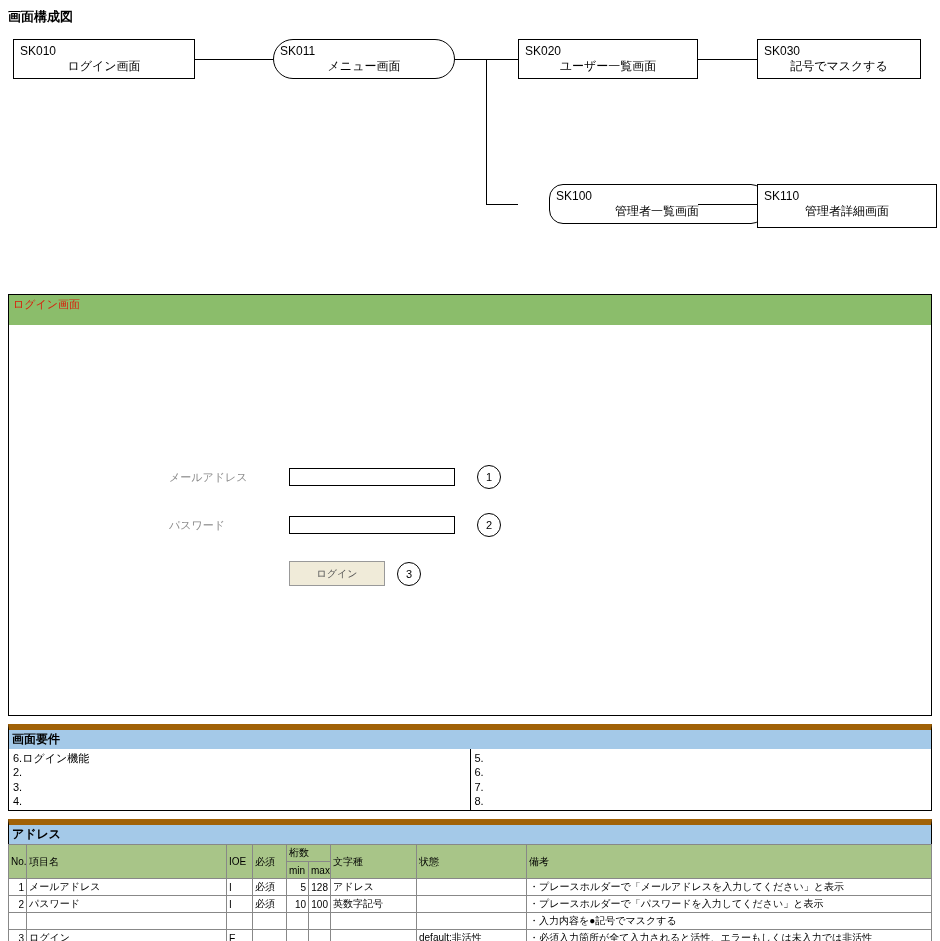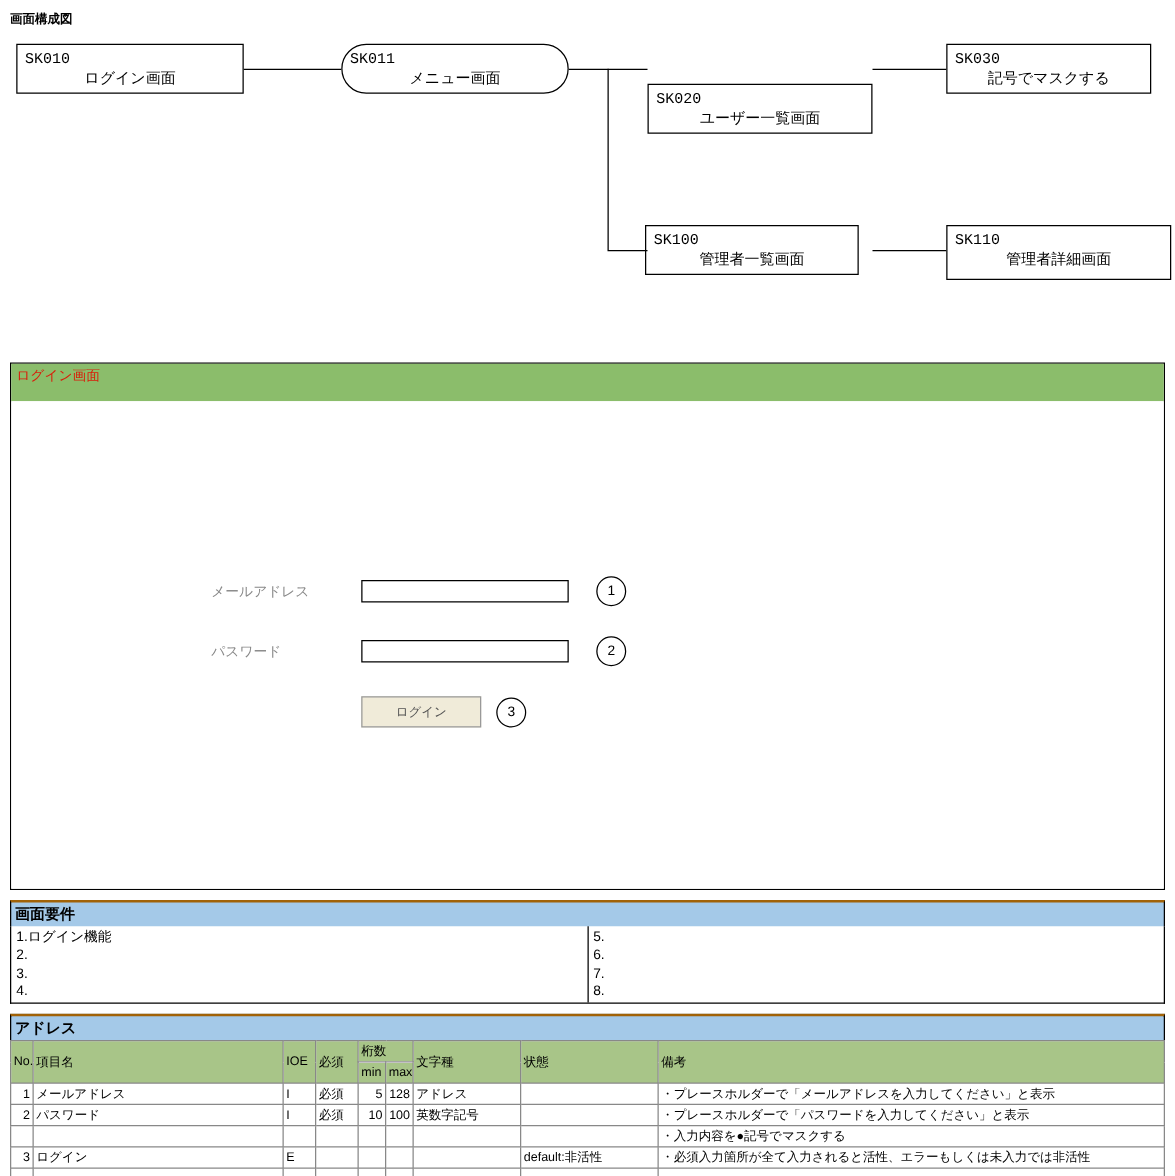--- a/index.html
+++ b/index.html
@@ -5,29 +5,28 @@
   body {
     font-family: 'MS Gothic', 'Meiryo', sans-serif;
     font-size: 12px;
     margin: 0;
     padding: 8px;
     width: 924px;
     background: #fff;
   }
   .doc-title {
     font-weight: bold;
-    font-size: 10px;
+    font-size: 13px;
     margin-bottom: 8px;
   }
   
   .flow {
     position: relative;
     height: 240px;
     margin-bottom: 20px;
-    font-family: Liberation Mono, monospace;
   }
   .fbox {
     position: absolute;
     border: 1px solid #000;
     background: #fff;
     padding: 4px 6px;
     box-sizing: border-box;
   }
   .fbox .fid { font-size: 12px; text-align: left; }
   .fbox .fname { font-size: 12px; text-align: center; }
@@ -78,21 +77,21 @@
     border-radius: 50%;
     display: inline-flex; align-items: center; justify-content: center;
     font-size: 11px;
     margin-left: 22px;
     background:#fff;
   }
 
   
   .sect-head {
     background: #a4c9e8;
-    border-top: 2px solid #a16207;
+    border-top: 6px solid #a16207;
     border-left: 1px solid #000;
     border-right: 1px solid #000;
     font-weight: bold;
     font-size: 12px;
     padding: 1px 3px;
   }
   
   .req-box {
     border: 1px solid #000;
     border-top: none;
@@ -137,29 +136,29 @@
 
 <div class="flow">
   <div class="fbox" style="left:5px; top:5px; width:182px; height:40px;">
     <div class="fid">SK010</div>
     <div class="fname">ログイン画面</div>
   </div>
   <div class="fbox" style="left:265px; top:5px; width:182px; height:40px;border-radius:20px;">
     <div class="fid">SK011</div>
     <div class="fname">メニュー画面</div>
   </div>
-  <div class="fbox" style="left:510px; top:5px; width:180px; height:40px;margin-top:32px;">
+  <div class="fbox" style="left:510px; top:5px; width:180px; height:40px;">
     <div class="fid">SK020</div>
     <div class="fname">ユーザー一覧画面</div>
   </div>
   <div class="fbox" style="left:749px; top:5px; width:164px; height:40px;">
     <div class="fid">SK030</div>
     <div class="fname">記号でマスクする</div>
   </div>
-  <div class="fbox" style="left:508px; top:150px; width:171px; height:40px;">
+  <div class="fbox" style="left:541px; top:150px; width:216px; height:40px;border-radius:14px;">
     <div class="fid">SK100</div>
     <div class="fname">管理者一覧画面</div>
   </div>
   <div class="fbox" style="left:749px; top:150px; width:180px; height:44px;">
     <div class="fid">SK110</div>
     <div class="fname">管理者詳細画面</div>
   </div>
 
   <div class="hline" style="left:187px; top:25px; width:78px;"></div>
   <div class="hline" style="left:447px; top:25px; width:63px;"></div>
@@ -187,21 +186,21 @@
         <span class="form-btn">ログイン</span>
         <span class="callout" style="margin-left:12px;">3</span>
       </div>
     </div>
   </div>
 </div>
 
 <div class="sect-head">画面要件</div>
 <div class="req-box">
   <div class="req-col">
-    <div class="req-row">1.ログイン機能</div>
+    <div class="req-row">6.ログイン機能</div>
     <div class="req-row">2.</div>
     <div class="req-row">3.</div>
     <div class="req-row">4.</div>
   </div>
   <div class="req-col">
     <div class="req-row">5.</div>
     <div class="req-row">6.</div>
     <div class="req-row">7.</div>
     <div class="req-row">8.</div>
   </div>

